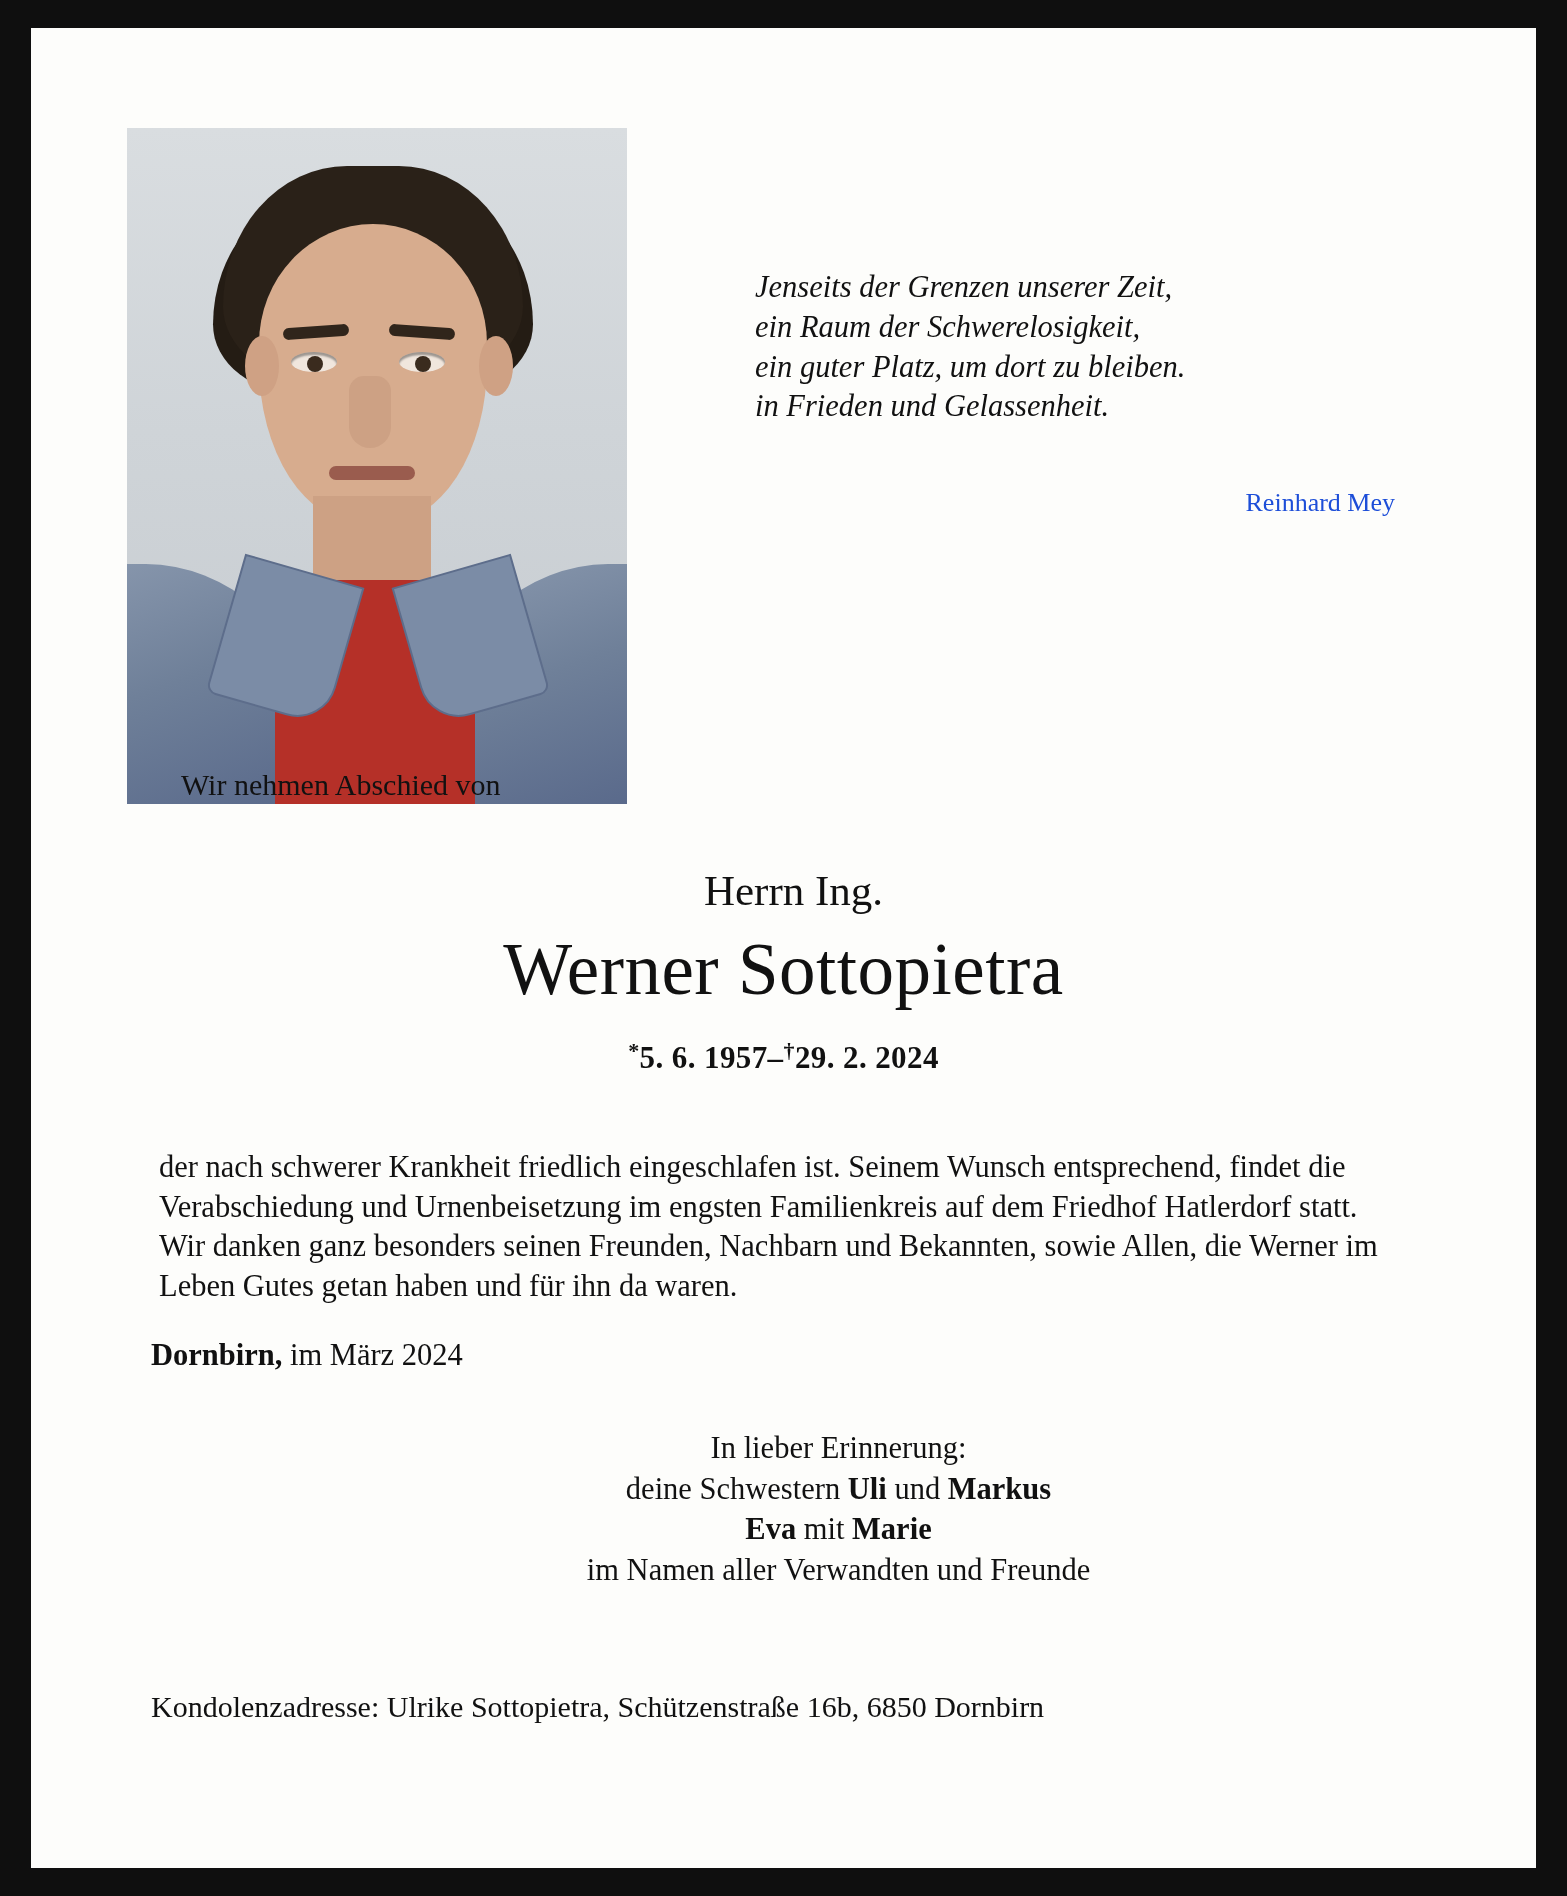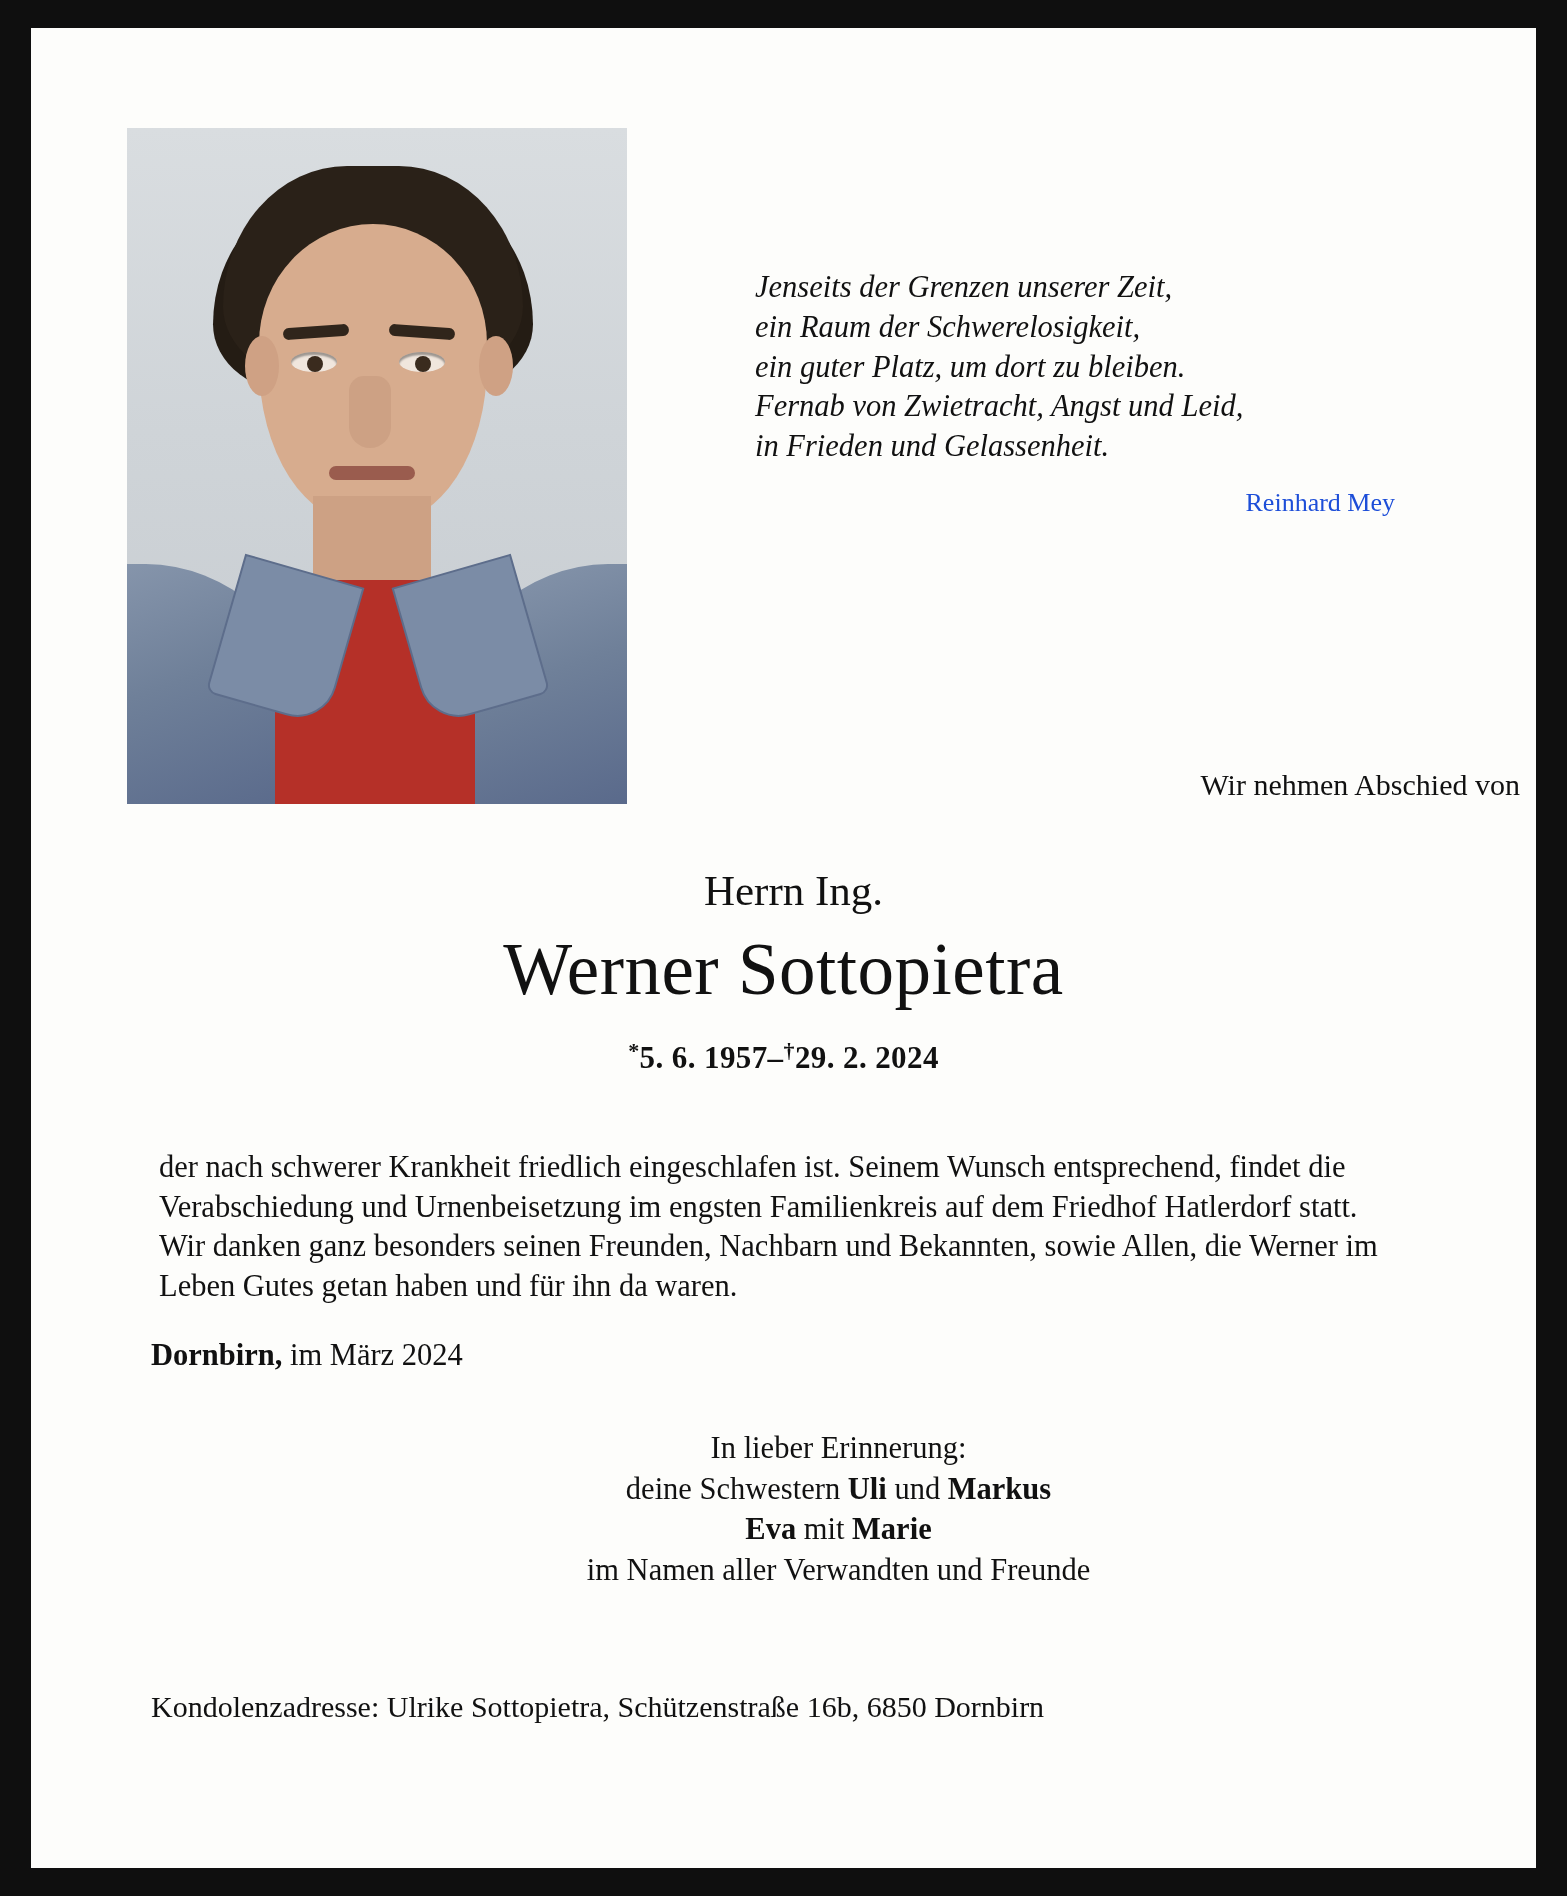--- a/index.html
+++ b/index.html
@@ -193,21 +193,21 @@
     font-size: 26px;
     color: #1d4ed8;
   }
 
   
   .farewell {
     position: absolute;
     left: 0;
     right: 16px;
     top: 740px;
-    text-align: right;
+    text-align: left;
     font-size: 30px;
   }
   .farewell-offset {
     padding-left: 150px;
   }
   .honorific {
     position: absolute;
     left: 0;
     right: 0;
     top: 838px;
@@ -304,21 +304,20 @@
         <div class="p-shirt"></div>
         <div class="p-collar-l"></div>
         <div class="p-collar-r"></div>
       </div>
     </div>
 
     <div class="poem">
       <div>Jenseits der Grenzen unserer Zeit,</div>
       <div>ein Raum der Schwerelosigkeit,</div>
       <div>ein guter Platz, um dort zu bleiben.</div>
-      <div>Fernab von Zwietracht, Angst und Leid,</div>
       <div>in Frieden und Gelassenheit.</div>
     </div>
     <div class="poem-author">Reinhard Mey</div>
 
     <div class="farewell">
       <span class="farewell-offset">Wir nehmen Abschied von</span>
     </div>
 
     <div class="honorific">
       <span class="honorific-offset">Herrn Ing.</span>

